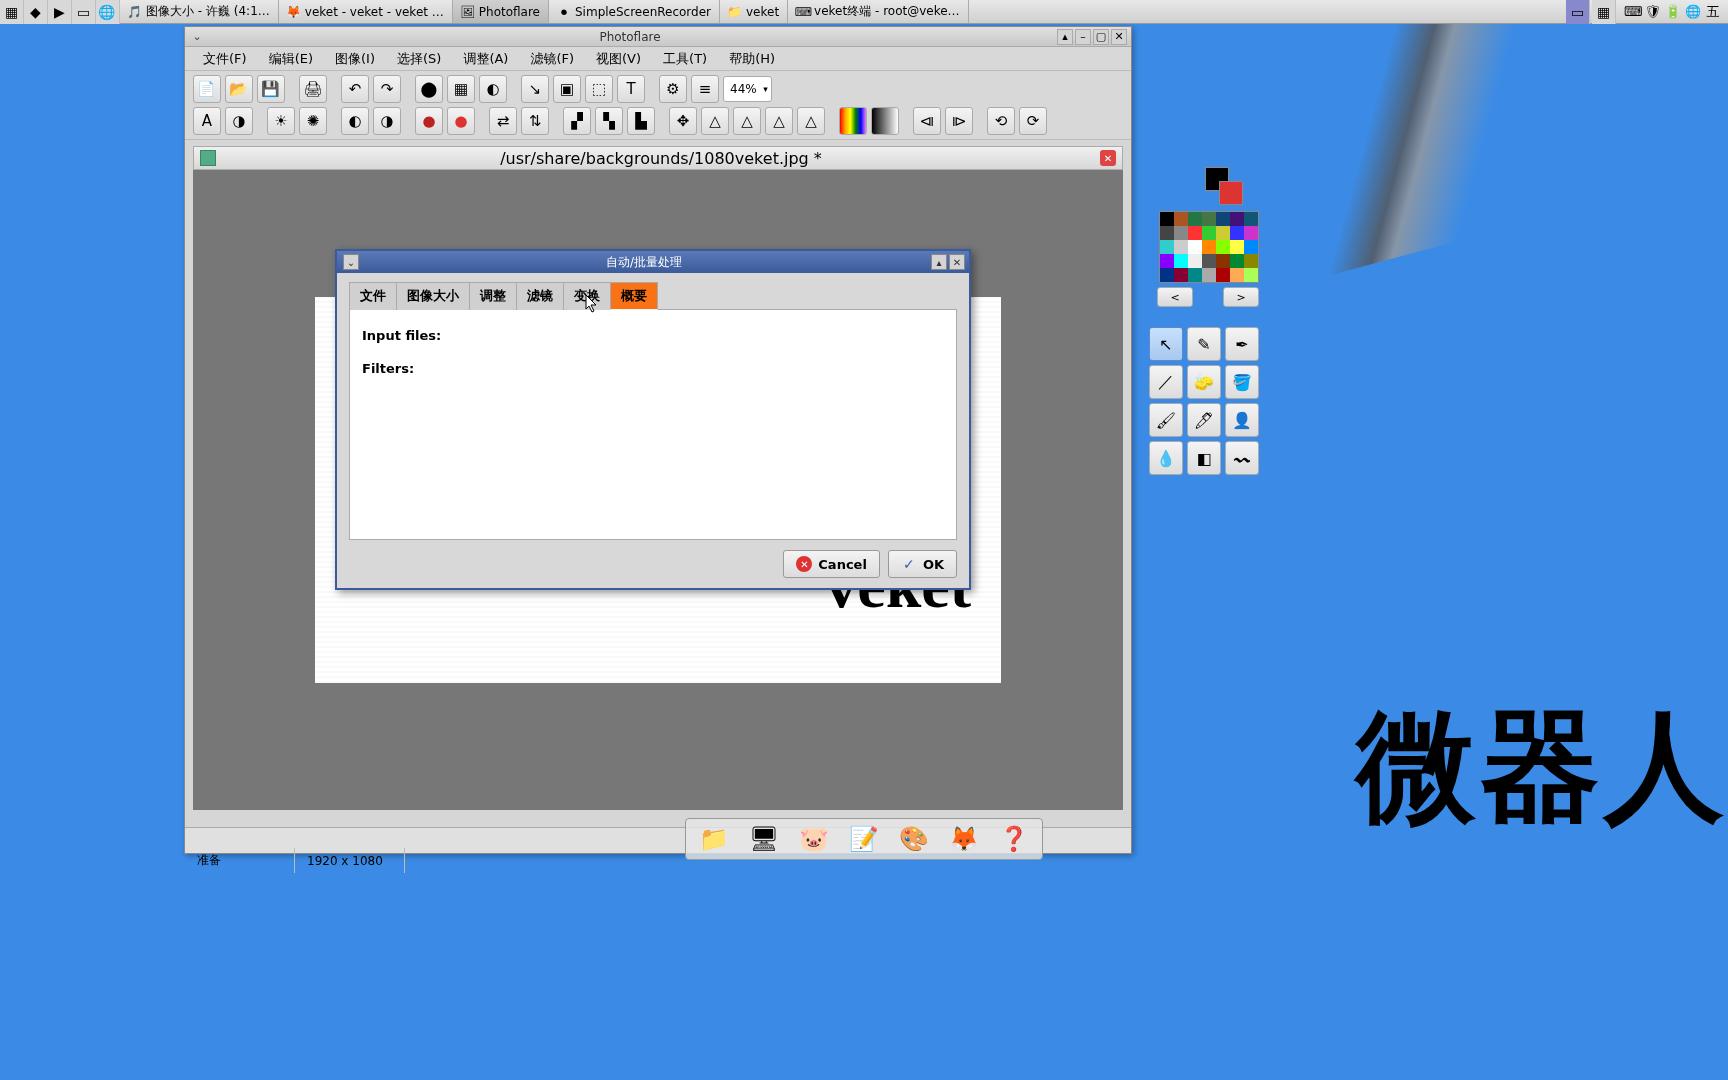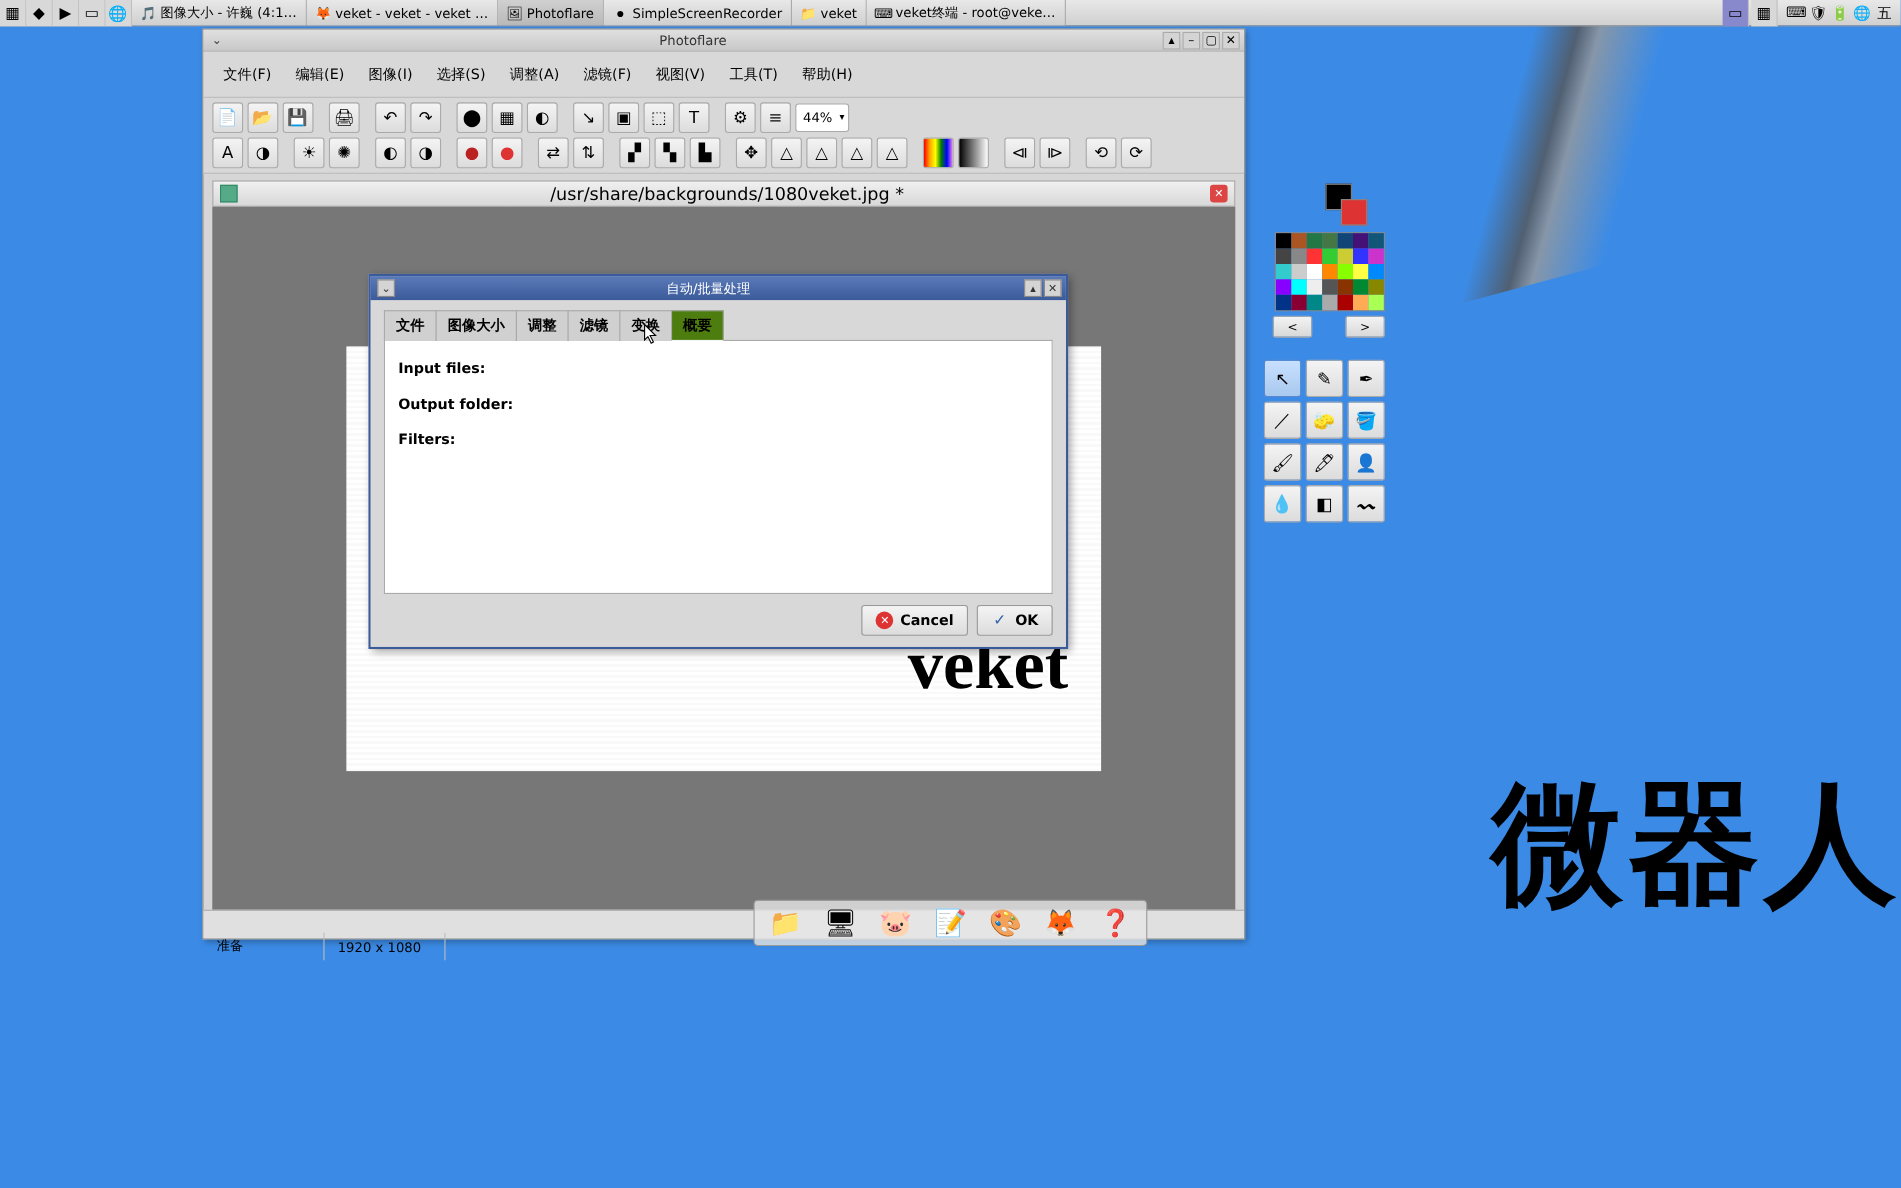--- a/index.html
+++ b/index.html
@@ -19,21 +19,21 @@
 .taskbar-item .ti-icon { width: 14px; height: 14px; display:inline-flex; align-items:center; justify-content:center; font-size:12px; }
 .taskbar-right { margin-left: auto; display: flex; align-items:center; gap:2px; padding-right:6px; }
 .tray-icon { width:18px; height:18px; display:inline-flex; align-items:center; justify-content:center; font-size:13px; }
 
 
 .pf-window { position: absolute; left: 184px; top: 26px; width: 948px; height: 828px; background: #d6d6d6; border: 1px solid #888; box-shadow: 2px 2px 6px rgba(0,0,0,0.3); }
 .pf-titlebar { height: 20px; background: linear-gradient(#e0e0e0,#c8c8c8); display:flex; align-items:center; padding: 0 4px; border-bottom:1px solid #aaa; }
 .pf-title { flex:1; text-align:center; font-size:12px; color:#333; }
 .pf-tb-btn { width:16px; height:16px; display:inline-flex; align-items:center; justify-content:center; font-size:11px; background:#d4d4d4; border:1px solid #aaa; margin-left:2px; }
 .pf-tb-chevron { width:16px; height:16px; display:inline-flex; align-items:center; justify-content:center; font-size:11px; color:#444; }
-.pf-menubar { height: 42px; background:#d8d8d8; display:flex; align-items:center; padding:0 8px; gap:2px; border-bottom:1px solid #bbb; }
+.pf-menubar { height: 24px; background:#d8d8d8; display:flex; align-items:center; padding:0 8px; gap:2px; border-bottom:1px solid #bbb; }
 .pf-menu { padding: 3px 10px; font-size:13px; }
 .pf-toolbar { background:#d8d8d8; padding:4px 8px; border-bottom:1px solid #bbb; display:flex; flex-wrap:wrap; gap:4px; align-items:center; }
 .tb-row { display:flex; gap:4px; align-items:center; width:100%; }
 .tb-btn { width:28px; height:28px; background:linear-gradient(#f4f4f4,#dcdcdc); border:1px solid #aaa; border-radius:3px; display:inline-flex; align-items:center; justify-content:center; font-size:15px; }
 .tb-sep { width:6px; }
 .tb-zoom { height:26px; border:1px solid #aaa; background:#fff; padding:0 14px 0 6px; font-size:12px; display:flex; align-items:center; border-radius:3px; position:relative; }
 .tb-zoom:after { content:"▾"; position:absolute; right:3px; font-size:9px; }
 
 
 .pf-docbar { margin: 6px 8px 0 8px; height:24px; background:linear-gradient(#f0f0f0,#d8d8d8); border:1px solid #aaa; display:flex; align-items:center; padding:0 6px; }
@@ -58,21 +58,21 @@
 .tool-btn.active { background:linear-gradient(#c8e0ff,#a8c8ee); border-color:#5a8acc; }
 
 
 .dialog { position:absolute; left:335px; top:249px; width:636px; background:#d8d8d8; border:2px solid #3a5a9a; box-shadow:3px 3px 8px rgba(0,0,0,0.4); z-index:30; }
 .dlg-titlebar { height:22px; background: linear-gradient(#5a7ab8,#3a5a9a); display:flex; align-items:center; color:#fff; font-size:12px; padding:0 4px; }
 .dlg-title { flex:1; text-align:center; }
 .dlg-tb-btn { width:16px; height:16px; background:#d4d4d4; border:1px solid #888; color:#333; display:inline-flex; align-items:center; justify-content:center; font-size:10px; margin-left:2px; }
 .dlg-body { padding: 8px 12px 10px 12px; background:#d8d8d8;font-weight:bold; }
 .dlg-tabs { display:flex; border-bottom:1px solid #aaa; }
 .dlg-tab { padding:4px 10px; font-size:13px; background:#d0d0d0; border:1px solid #aaa; border-bottom:none; margin-right:-1px; position:relative; top:1px; }
-.dlg-tab.active { background:#4d7c0f; border-bottom:1px solid #f4f4f4; }
+.dlg-tab.active { background:#f97316; border-bottom:1px solid #f4f4f4; }
 .dlg-content { background:#fff; border:1px solid #aaa; border-top:none; min-height:230px; padding:10px 12px; font-size:13px; line-height:2.5; }
 .dlg-buttons { display:flex; justify-content:flex-end; gap:8px; padding-top:10px; }
 .dlg-btn { height:28px; padding:0 12px; background:linear-gradient(#f4f4f4,#dcdcdc); border:1px solid #999; border-radius:3px; display:flex; align-items:center; gap:6px; font-size:13px; }
 .dlg-btn .bi { width:16px; height:16px; display:inline-flex; align-items:center; justify-content:center; }
 .bi-cancel { background:#d33; color:#fff; border-radius:8px; font-size:10px; }
 .bi-ok { color:#36a; font-size:14px; }
 
 
 .fake-cursor { position:absolute; left:585px; top:294px; width:14px; height:20px; z-index:40; pointer-events:none; }
 .fake-cursor svg { width:14px; height:20px; }
@@ -306,21 +306,20 @@
     <div class="dlg-tabs" id="dlg-tabs">
         <div class="dlg-tab">文件</div>
         <div class="dlg-tab">图像大小</div>
         <div class="dlg-tab">调整</div>
         <div class="dlg-tab">滤镜</div>
         <div class="dlg-tab">变换</div>
         <div class="dlg-tab active">概要</div>
       </div>
     <div class="dlg-content">
       <div>Input files:</div>
-      <div>Output folder:</div>
       <div>Filters:</div>
     </div>
     <div class="dlg-buttons">
       <div class="dlg-btn">
         <span class="bi bi-cancel">✕</span>
         <span>Cancel</span>
       </div>
       <div class="dlg-btn">
         <span class="bi bi-ok">✓</span>
         <span>OK</span>

